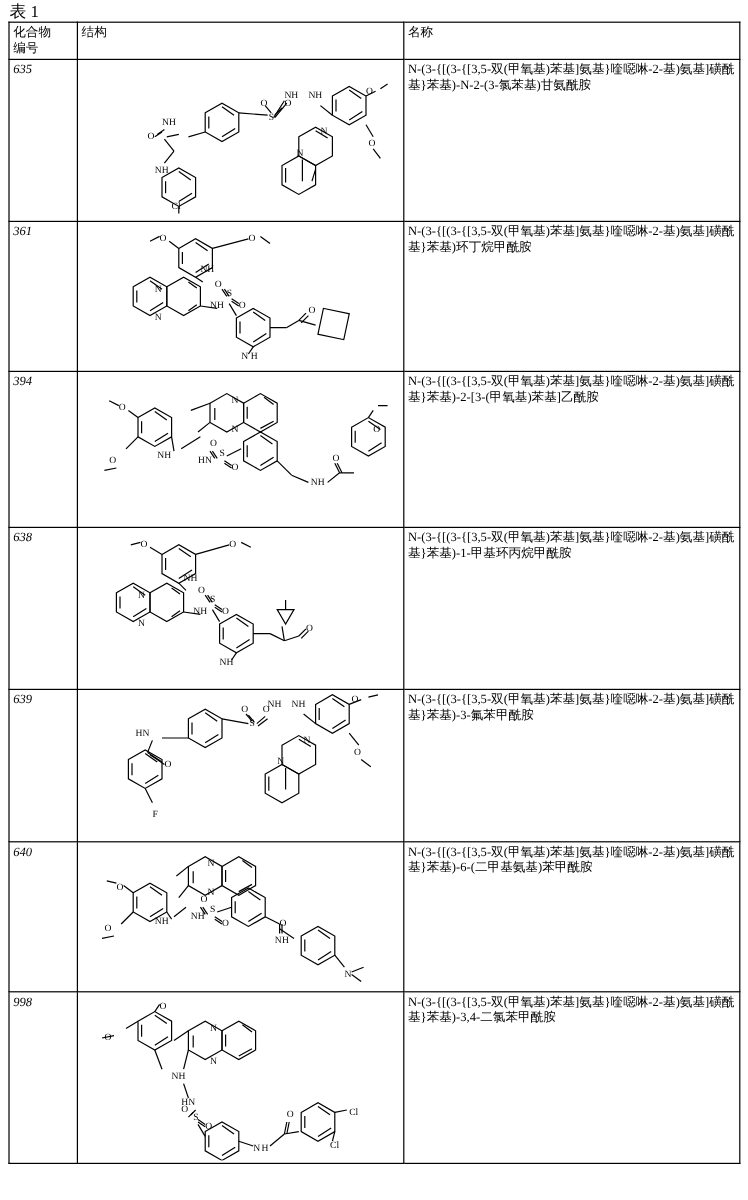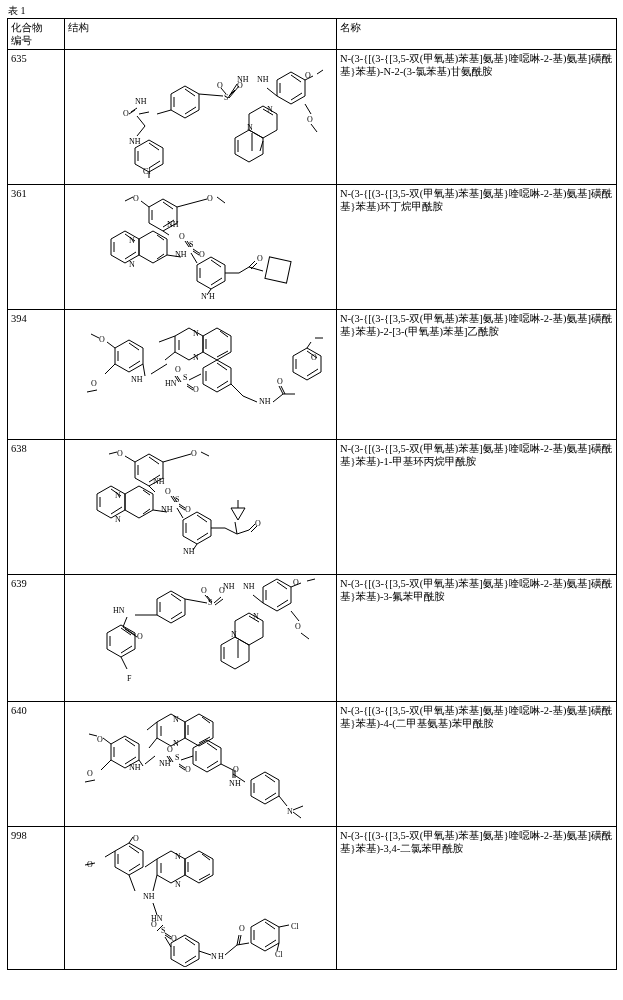--- a/index.html
+++ b/index.html
@@ -18,21 +18,21 @@
   .page {
     position: relative;
     width: 623px;
     height: 1000px;
     box-sizing: border-box;
   }
   .table-caption {
     position: absolute;
     left: 8px;
     top: 4px;
-    font-size: 10px;
+    font-size: 14px;
     line-height: 13px;
     font-family: "Liberation Serif", serif;
   }
   table.cmp {
     position: absolute;
     left: 7px;
     top: 18px;
     width: 609px;
     border-collapse: collapse;
     table-layout: fixed;
@@ -52,20 +52,21 @@
 
   .hdr-id, .hdr-struct, .hdr-name {
     font-size: 10.5px;
     line-height: 12px;
     font-family: Liberation Serif, serif;
   }
   .hdr-id span { display: block; }
   .cell-id {
     font-size: 10.5px;
     padding-top: 3px;
+    font-style: italic;
   }
   .cell-name {
     font-size: 10.5px;
     line-height: 13.5px;
     padding-top: 4px;
     word-break: break-all;
     margin-left: 48px;
   }
   .struct-wrap {
     position: relative;
@@ -487,21 +488,21 @@
               <polygon points="180,76 194,68 208,76 208,92 194,100 180,92"></polygon>
               <line x1="183" y1="79" x2="183" y2="89"></line>
               <line x1="194" y1="71" x2="204" y2="78"></line>
               <line x1="205" y1="89" x2="194" y2="96"></line>
               <line x1="208" y1="92" x2="216" y2="102"></line>
               <line x1="222" y1="106" x2="232" y2="102"></line>
               <line x1="222" y1="108" x2="230" y2="114"></line>
             </svg>
           </div>
         </td>
-        <td class="cell-name">N-(3-{[(3-{[3,5-双(甲氧基)苯基]氨基}喹噁啉-2-基)氨基]磺酰基}苯基)-4-(二甲基氨基)苯甲酰胺</td>
+        <td class="cell-name">N-(3-{[(3-{[3,5-双(甲氧基)苯基]氨基}喹噁啉-2-基)氨基]磺酰基}苯基)-6-(二甲基氨基)苯甲酰胺</td>
       </tr>
 
       <tr>
         <td class="cell-id">998</td>
         <td>
           <div class="struct-wrap">
             <svg width="260" height="138" viewBox="0 0 260 138" xmlns="http://www.w3.org/2000/svg" stroke="#000" fill="none" stroke-width="1">
               <g font-family="'Liberation Serif', serif" font-size="8" fill="#000" stroke="none">
                 <text x="62" y="12">O</text>
                   <text x="16" y="38">O</text>

